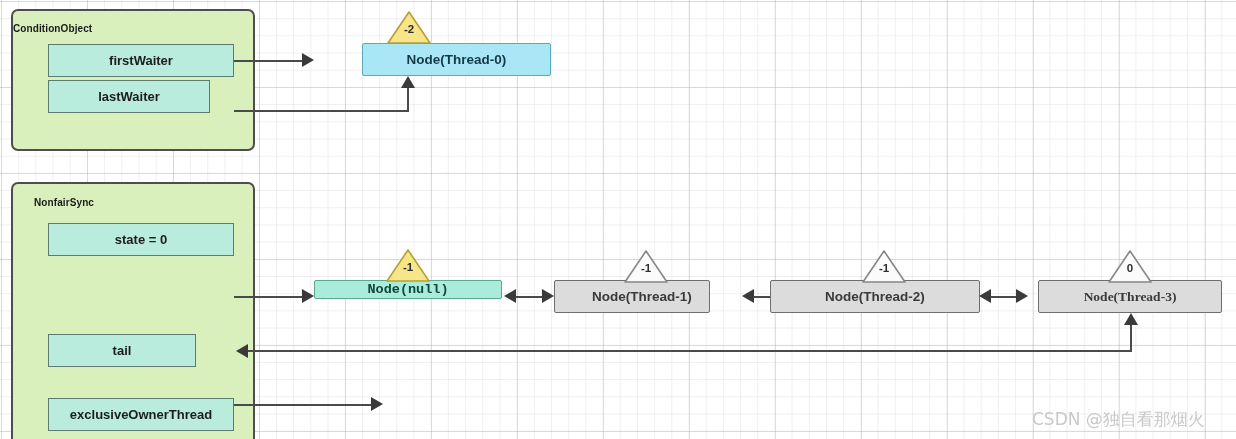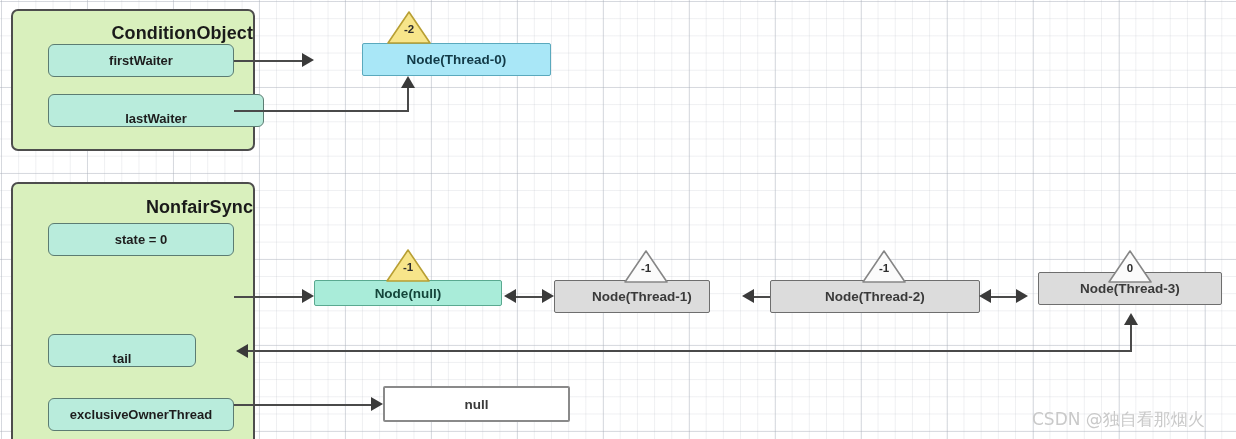--- a/index.html
+++ b/index.html
@@ -15,34 +15,34 @@
     background-color: #ffffff;
     background-image:
       linear-gradient(to right, rgba(180,185,195,0.22) 1px, transparent 1px),
       linear-gradient(to bottom, rgba(180,185,195,0.22) 1px, transparent 1px),
       linear-gradient(to right, rgba(150,158,172,0.30) 1px, transparent 1px),
       linear-gradient(to bottom, rgba(150,158,172,0.30) 1px, transparent 1px);
     background-size: 17.2px 17.2px, 17.2px 17.2px, 86px 86px, 86px 86px;
     background-position: 1px 1px, 1px 1px, 1px 1px, 1px 1px;
     font-family: "Liberation Sans", sans-serif;
   }
-  .abs { position: absolute; box-sizing: border-box; border-radius: 6px; }
+  .abs { position: absolute; box-sizing: border-box; }
 
   
   .container-box {
     background: #d9f0bd;
     border: 2px solid #4d4d4d;
     border-radius: 7px;
   }
   .container-title {
     position: absolute;
     left: 0; right: 0;
-    text-align: right;
-    font-weight: bold;
-    font-size: 18px;
+    text-align: left;
+    font-weight: bold;
+    font-size: 10px;
     color: #1a1a1a;
     letter-spacing: 0.1px;
   }
   
   .field-box {
     background: #b9ecdc;
     border: 1.5px solid #5c7c72;
     display: flex;
     align-items: center;
     justify-content: center;
@@ -107,21 +107,21 @@
 <div id="canvas">
 
   <div class="abs container-box" style="left:11px; top:9px; width:244px; height:142px;">
     <div class="container-title" style="top:12px;">ConditionObject</div>
   </div>
 
   <div class="abs field-box" style="left:48px; top:44px; width:186px; height:33px;">
     <span>firstWaiter</span>
   </div>
 
-  <div class="abs field-box" style="left:48px; top:94px; width:216px; height:33px;align-items:flex-end;">
+  <div class="abs field-box" style="left:48px; top:80px; width:162px; height:33px;">
     <span>lastWaiter</span>
   </div>
 
   <div class="line-h" style="left:234px; top:60px; width:70px;"></div>
   <div class="arrow arrow-r" style="left:302px; top:53px;"></div>
 
   <div class="line-h" style="left:234px; top:110px; width:175px;"></div>
   <div class="line-v" style="left:407px; top:88px; height:23px;"></div>
   <div class="arrow arrow-u" style="left:401px; top:76px;"></div>
 
@@ -137,44 +137,41 @@
 
   <div class="abs container-box" style="left:11px; top:182px; width:244px; height:268px;">
     <div class="container-title" style="top:13px;margin-left:21px;">NonfairSync</div>
   </div>
 
   <div class="abs field-box" style="left:48px; top:223px; width:186px; height:33px;text-align:right;">
     <span>state = 0</span>
   </div>
 
 
-  <div class="abs field-box" style="left:48px; top:334px; width:148px; height:33px;align-items:flex-end;">
+  <div class="abs field-box" style="left:48px; top:334px; width:148px; height:33px;">
     <span>tail</span>
   </div>
 
   <div class="abs field-box" style="left:48px; top:398px; width:186px; height:33px;">
     <span>exclusiveOwnerThread</span>
   </div>
 
   <div class="line-h" style="left:234px; top:296px; width:70px;"></div>
   <div class="arrow arrow-r" style="left:302px; top:289px;"></div>
 
   <div class="line-h" style="left:248px; top:350px; width:884px;"></div>
   <div class="line-v" style="left:1130px; top:324px; height:27px;"></div>
   <div class="arrow arrow-u" style="left:1124px; top:313px;"></div>
   <div class="arrow arrow-l" style="left:236px; top:344px;"></div>
 
   <div class="line-h" style="left:234px; top:404px; width:140px;"></div>
   <div class="arrow arrow-r" style="left:371px; top:397px;"></div>
 
-  <div class="abs node-box node-white" style="left:383px; top:386px; width:187px; height:36px;">
-    <span>null</span>
-  </div>
-
-  <div class="abs node-box node-teal" style="left:314px; top:280px; width:188px; height:26px;">
+
+  <div class="abs node-box node-teal" style="left:314px; top:280px; width:188px; height:19px;font-family:Liberation Mono, monospace;">
     <span>Node(null)</span>
   </div>
   <div class="badge" style="left:385px; top:248px;">
     <svg width="46" height="34" viewBox="0 0 46 34">
       <polygon points="23,2 44,33 2,33" fill="#f7e58a" stroke="#b89f33" stroke-width="1.6" stroke-linejoin="round"></polygon>
     </svg>
     <div class="num">-1</div>
   </div>
 
   <div class="line-h" style="left:514px; top:296px; width:30px;"></div>
@@ -202,21 +199,21 @@
     <svg width="46" height="34" viewBox="0 0 46 34">
       <polygon points="23,2 44,33 2,33" fill="#fbfbfb" stroke="#868686" stroke-width="1.6" stroke-linejoin="round"></polygon>
     </svg>
     <div class="num">-1</div>
   </div>
 
   <div class="line-h" style="left:989px; top:296px; width:28px;"></div>
   <div class="arrow arrow-l" style="left:979px; top:289px;"></div>
   <div class="arrow arrow-r" style="left:1016px; top:289px;"></div>
 
-  <div class="abs node-box node-grey" style="left:1038px; top:272px; width:184px; height:33px;">
+  <div class="abs node-box node-grey" style="left:1038px; top:280px; width:184px; height:33px;font-family:Liberation Serif, serif;">
     <span>Node(Thread-3)</span>
   </div>
   <div class="badge" style="left:1107px; top:249px;">
     <svg width="46" height="34" viewBox="0 0 46 34">
       <polygon points="23,2 44,33 2,33" fill="#fbfbfb" stroke="#868686" stroke-width="1.6" stroke-linejoin="round"></polygon>
     </svg>
     <div class="num">0</div>
   </div>
 
   <div class="watermark" style="left:1032px; top:408px;">CSDN @独自看那烟火</div>

